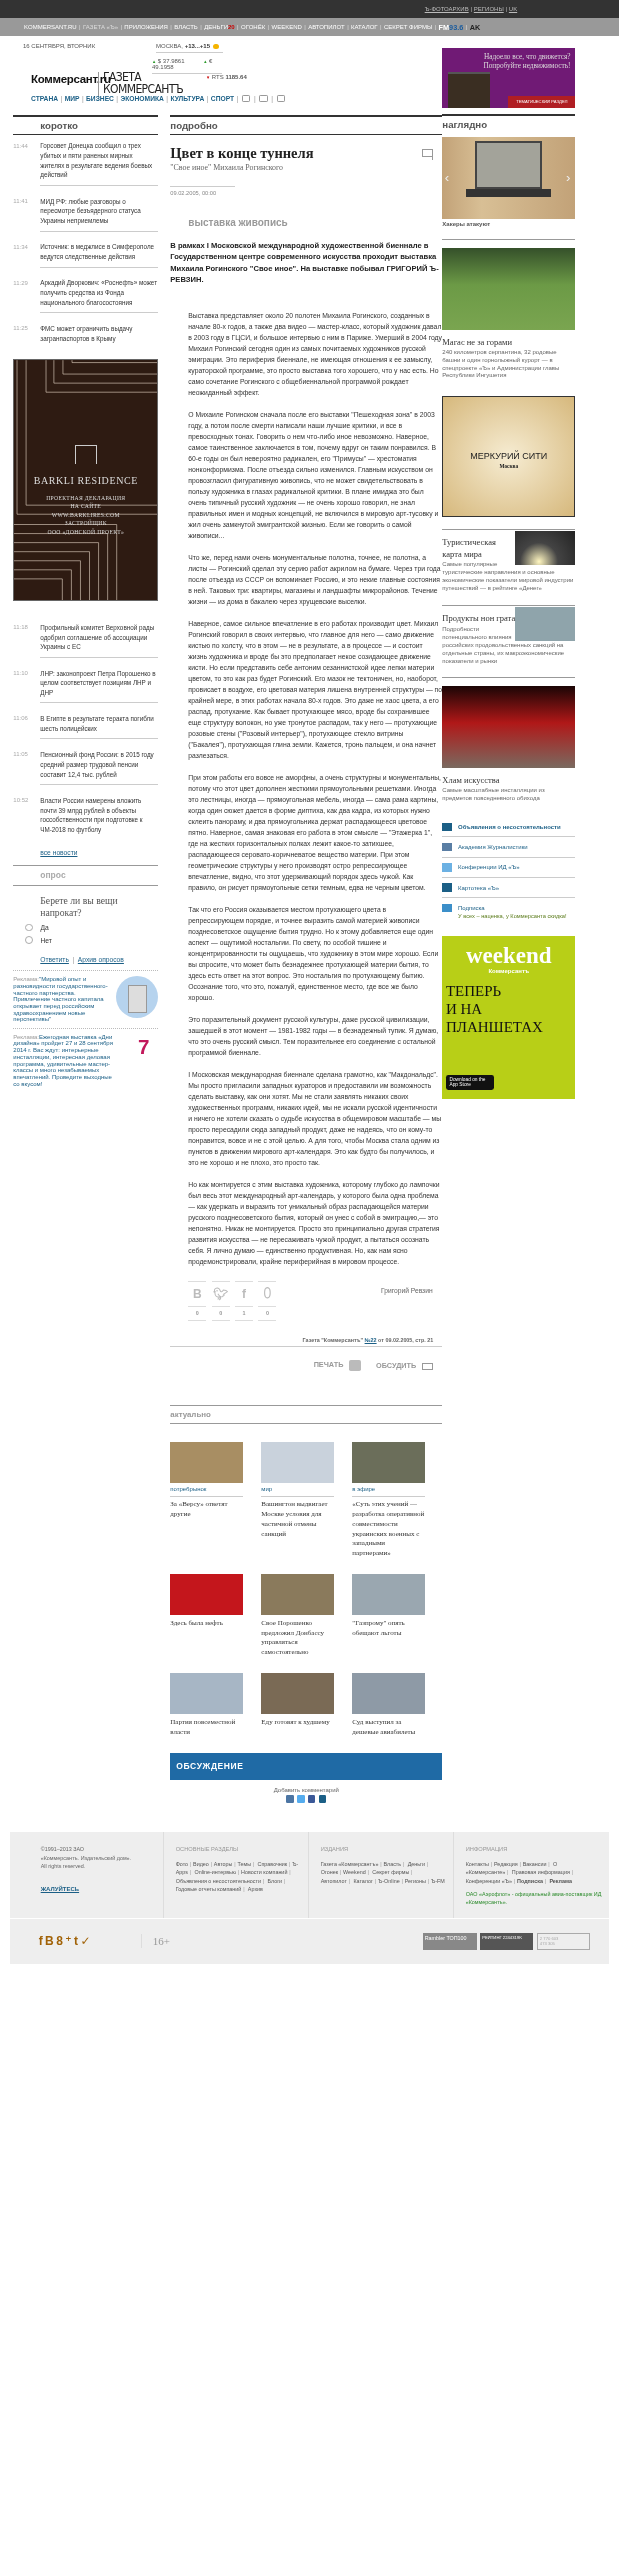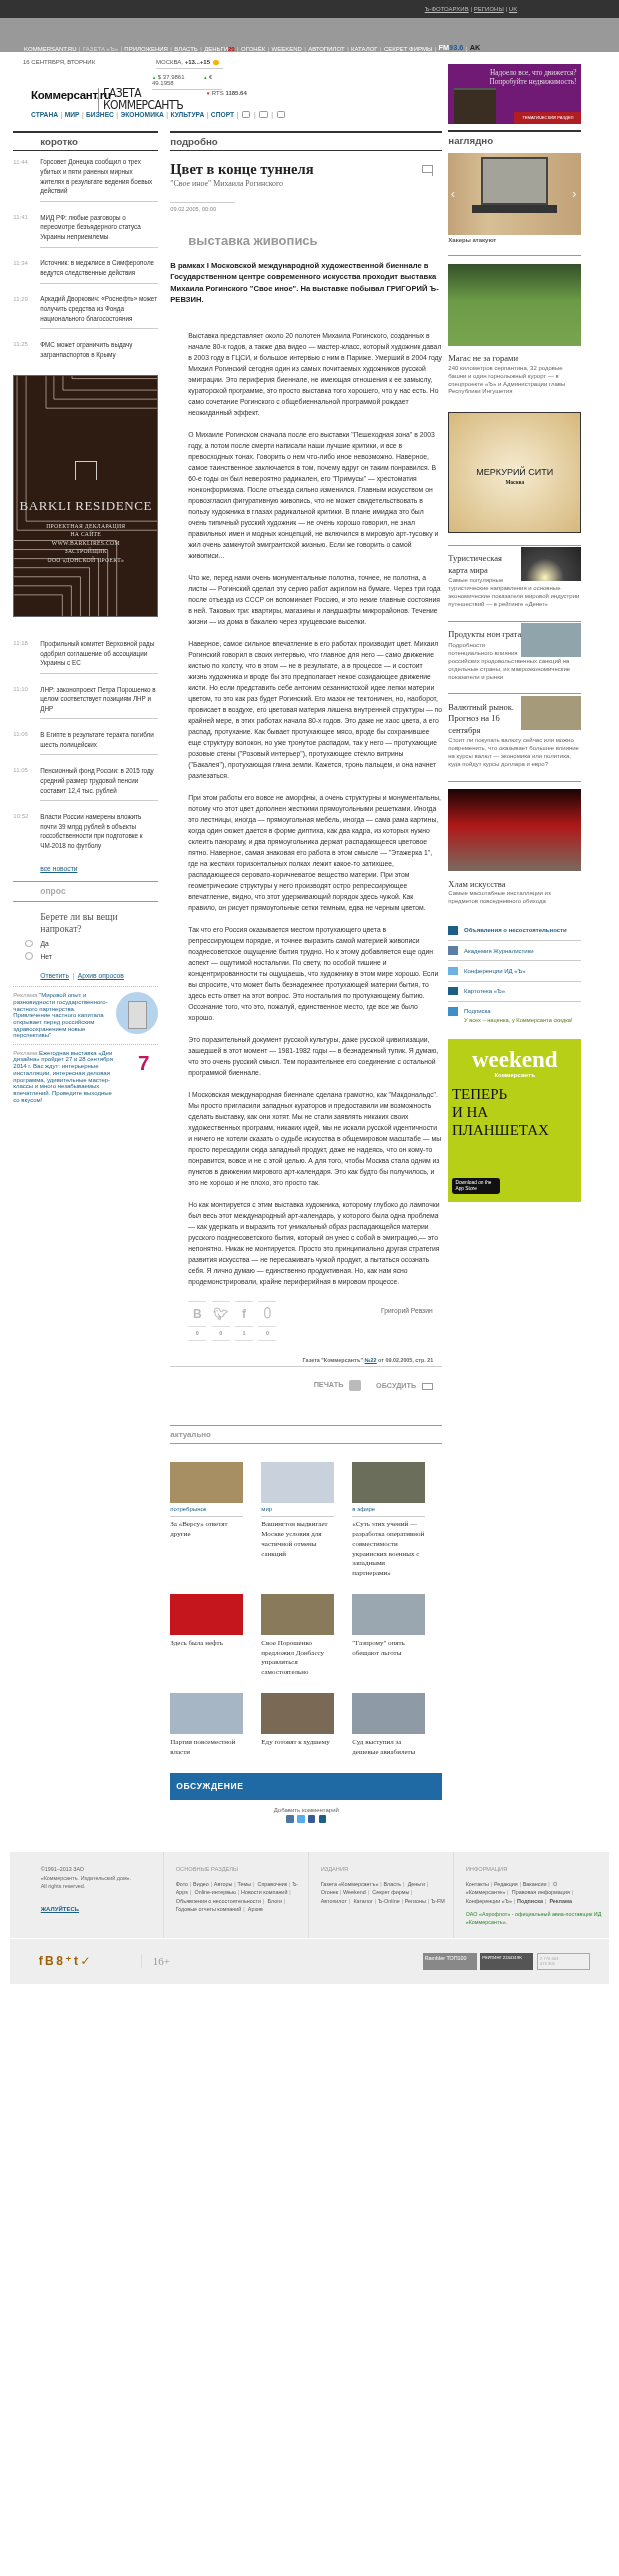--- a/index.html
+++ b/index.html
@@ -1,20 +1,20 @@
 <!DOCTYPE html>
 <html style="font-size:9.7px"><head>
 <meta charset="utf-8">
 <style>
 *{box-sizing:border-box;margin:0;padding:0}
 body{width:619px;background:#fff;font-family:"Liberation Sans","DejaVu Sans",sans-serif;color:#333;font-size:7.9px}
 a{color:inherit;text-decoration:none}
 .topbar{height:18px;background:#333;display:flex;justify-content:flex-end;align-items:center;padding-right:100px;font-size:6px;color:#bbb}
 .topbar a{color:#bbb;text-decoration:underline;margin:0 1.8px}
-.navbar{height:34px;background:#999;display:flex;align-items:flex-end;padding-left:24px;font-size:6px;color:#fff;letter-spacing:0}
+.navbar{height:18px;background:#999;display:flex;align-items:center;padding-left:24px;font-size:6px;color:#fff;letter-spacing:0}
 .navbar .sep{margin:0 2.4px;color:#ddd}
 .navbar .active{color:#ddd}
 .navbar .num{color:#c00;font-weight:bold}
 .navbar .fm{font-weight:bold;font-size:7.3px;color:#fff}
 .navbar .fm b{color:#1b5c9e}
 .navbar .ak{font-weight:bold;font-size:7.3px;color:#222}
 .wrap{position:relative;width:619px}
 .header{position:relative;height:109px}
 .date{position:absolute;left:23px;top:7.3px;font-size:6px;color:#555;text-transform:uppercase}
 .weather{position:absolute;left:156px;top:7.3px;font-size:6px;color:#555;width:67px;border-bottom:0.6px solid #ccc;padding-bottom:2.4px}
@@ -30,54 +30,54 @@
 .logo-div{position:absolute;left:98px;top:36px;width:0.6px;height:25.4px;background:#999}
 .gazeta{position:absolute;left:103px;top:35px;font-size:12px;line-height:12px;color:#222;font-family:"DejaVu Sans Condensed","DejaVu Sans",sans-serif;letter-spacing:-0.6px}
 .search{position:absolute;left:474px;top:42px;width:63px;height:13.3px;border:0.6px solid #bbb;background:#fff}
 .search-icon{position:absolute;left:549px;top:44px;width:7.3px;height:7.3px;border:1.8px solid #999;border-radius:50%}
 .search-icon:after{content:"";position:absolute;left:4.8px;top:5.4px;width:1.8px;height:4.2px;background:#999;transform:rotate(-45deg)}
 .secnav{position:absolute;left:31px;top:108px;font-size:6.7px;font-weight:bold;color:#1b5f86;display:flex;align-items:center}
 .secnav .sep{color:#999;font-weight:normal;margin:0 2.4px}
 .secnav .ico{display:inline-block;width:8.5px;height:7.3px;border:0.9px solid #999;border-radius:1.2px;margin:0 1.2px}
 .cols{display:flex;position:relative;padding-left:13.3px}
 .left{width:145px;margin-right:12px}
-.center{width:272px;margin-right:6px}
+.center{width:272px;}
 .right{width:133px;margin-left:0}
 .blockbar{height:2.4px;background:#333}
 .blockhead{font-weight:bold;font-size:9.7px;color:#555;padding:2.4px 0 3.6px 27px;border-bottom:0.6px solid #333}
 .blockhead.c{padding-left:0}
 .news-item{display:flex;padding:6px 0 4.8px 0}
 .news-item .t{width:27px;color:#aaa;font-size:6px;padding-top:1.2px}
 .news-item .h{flex:1;font-size:6.3px;line-height:9.7px;color:#333;border-bottom:0.6px solid #ccc;padding-bottom:4.8px}
 .news-item:last-child .h{border-bottom:none}
 .ad-barkli{width:145px;height:242px;background:#2e1b12;margin:6px 0;position:relative;border:0.6px solid #666;overflow:hidden}
 .ad-barkli .lines{position:absolute;inset:0}
 .ad-barkli .txt{position:absolute;left:0;right:0;top:85px;text-align:center;color:#ddd;font-family:"Liberation Serif",serif}
-.ad-barkli .brand{font-size:13px;letter-spacing:0.6px;margin-top:16px}
+.ad-barkli .brand{font-size:10px;letter-spacing:0.6px;margin-top:9px}
 .ad-barkli .decl{font-size:5.7px;line-height:8.5px;margin-top:7.3px;letter-spacing:0.3px}
 .bldg{display:inline-block;width:22px;height:19.3px;border:0.6px solid #ccc;border-bottom:none}
 .allnews{padding:4.8px 0 8.5px 27px;font-size:6.7px;color:#1b5f86;text-decoration:underline}
 .pollhead{border-top:0.6px solid #999;border-bottom:0.6px solid #999;padding:4.8px 0 4.8px 27px;font-weight:bold;color:#aaa;font-size:8.5px}
 .pollq{padding:8.5px 0 0 27px;font-family:"Liberation Serif",serif;font-size:9.7px;color:#555;line-height:12px}
 .opt{display:flex;align-items:center;padding:4.8px 0 0 12px;font-size:6.7px;color:#333}
 .radio{width:7.9px;height:7.9px;border:0.6px solid #aaa;border-radius:50%;margin-right:7.3px;background:#fff}
 .polllinks{padding:12px 0 7.3px 27px;font-size:6.7px;color:#1b5f86}
 .polllinks a{text-decoration:underline}
 .polllinks .sep{color:#999;margin:0 3.6px}
 .promo{border-top:0.6px dotted #bbb;padding:4.8px 0;display:flex;font-size:6px;line-height:6.7px;color:#1b5f86}
 .promo .lbl{color:#999}
 .promo .img{width:42px;height:42px;border-radius:50%;background:#b6d3ee;flex-shrink:0;margin-left:4.8px;position:relative;overflow:hidden}
 .promo .img:after{content:"";position:absolute;left:12px;top:8.5px;width:17px;height:26.6px;background:#ddd;border:0.6px solid #999}
 .promo .img2{width:29px;height:29px;flex-shrink:0;margin-left:12px;font-size:20.6px;font-weight:bold;color:#c2185b;text-align:center;line-height:26.6px}
 .art-title{font-family:"Liberation Serif",serif;font-weight:bold;font-size:14.5px;color:#222;padding:9.7px 0 0 0;display:flex;justify-content:space-between}
 .cm-icon{width:11px;height:8.5px;border:1.2px solid #999;margin-top:3.6px;margin-right:9px;position:relative}
 .cm-icon:after{content:"";position:absolute;right:-1.2px;bottom:-3.6px;width:1.2px;height:3.6px;background:#999}
 .art-sub{font-family:"Liberation Serif",serif;color:#666;font-size:7.9px;padding-top:1.2px}
 .art-date{width:65px;border-top:0.6px solid #ccc;margin-top:13.3px;padding-top:3.6px;font-size:5.7px;color:#888}
-.art-tags{padding:20.6px 0 0 18px;font-weight:bold;color:#999;font-size:13px}
+.art-tags{padding:20.6px 0 0 18px;font-weight:bold;color:#999;font-size:10px}
 .lead{padding:12px 0 0 0;font-weight:bold;font-size:7.6px;line-height:11.5px;color:#222}
 .body{padding:24px 0 0 18px;font-size:6.8px;line-height:11px;color:#333}
 .body p{margin-bottom:11px}
 .share{display:flex;gap:5.4px;padding:3.6px 0 0 18px}
 .share .s{width:18px;text-align:center}
 .share .g{border-top:0.6px solid #ddd;border-bottom:0.6px solid #ddd;font-size:12px;font-weight:bold;color:#bbb;height:25.4px;line-height:25.4px}
 .share .n{font-size:5.4px;font-weight:bold;color:#999;border-bottom:0.6px solid #ddd;padding:3.6px 0}
 .author{position:absolute;right:9.7px;margin-top:-34px;font-size:6.7px;color:#666}
 .source{text-align:right;padding:15.7px 9px 3.6px 0;font-size:5.4px;font-weight:bold;color:#666;border-bottom:0.6px solid #ccc}
 .source a{color:#1b5f86;text-decoration:underline}
@@ -471,25 +471,20 @@
       <div class="sp2">
         <div class="thumb" style="background:radial-gradient(circle at 40% 90%,#fff6c0,#444 40%,#222)"></div>
         <div class="h">Туристическая карта мира</div>
         <div class="d">Самые популярные туристические направления и основные экономические показатели мировой индустрии путешествий — в рейтинге «Денег»</div>
       </div>
       <div class="sp2">
         <div class="thumb" style="background:#8fa4ab"></div>
         <div class="h">Продукты нон грата</div>
         <div class="d">Подробности потенциального влияния российских продовольственных санкций на отдельные страны, их макроэкономические показатели и рынки</div>
       </div>
-      <div class="sp2">
-        <div class="thumb" style="background:#a59a7a"></div>
-        <div class="h">Валютный рынок. Прогноз на 16 сентября</div>
-        <div class="d">Стоит ли покупать валюту сейчас или можно повременить, что оказывает большее влияние на курсы валют — экономика или политика, куда пойдут курсы доллара и евро?</div>
-      </div>
 
       <div class="sp" style="border-top:0.6px solid #999;margin-top:12px">
         <div class="img" style="background:linear-gradient(#1a0505,#b01818 45%,#7a6a60)"></div>
         <div class="h">Хлам искусства</div>
         <div class="d">Самые масштабные инсталляции из предметов повседневного обихода</div>
       </div>
 
       <div class="links">
         <div class="li">
             <span class="ic" style="background:#1b5f86"></span>

